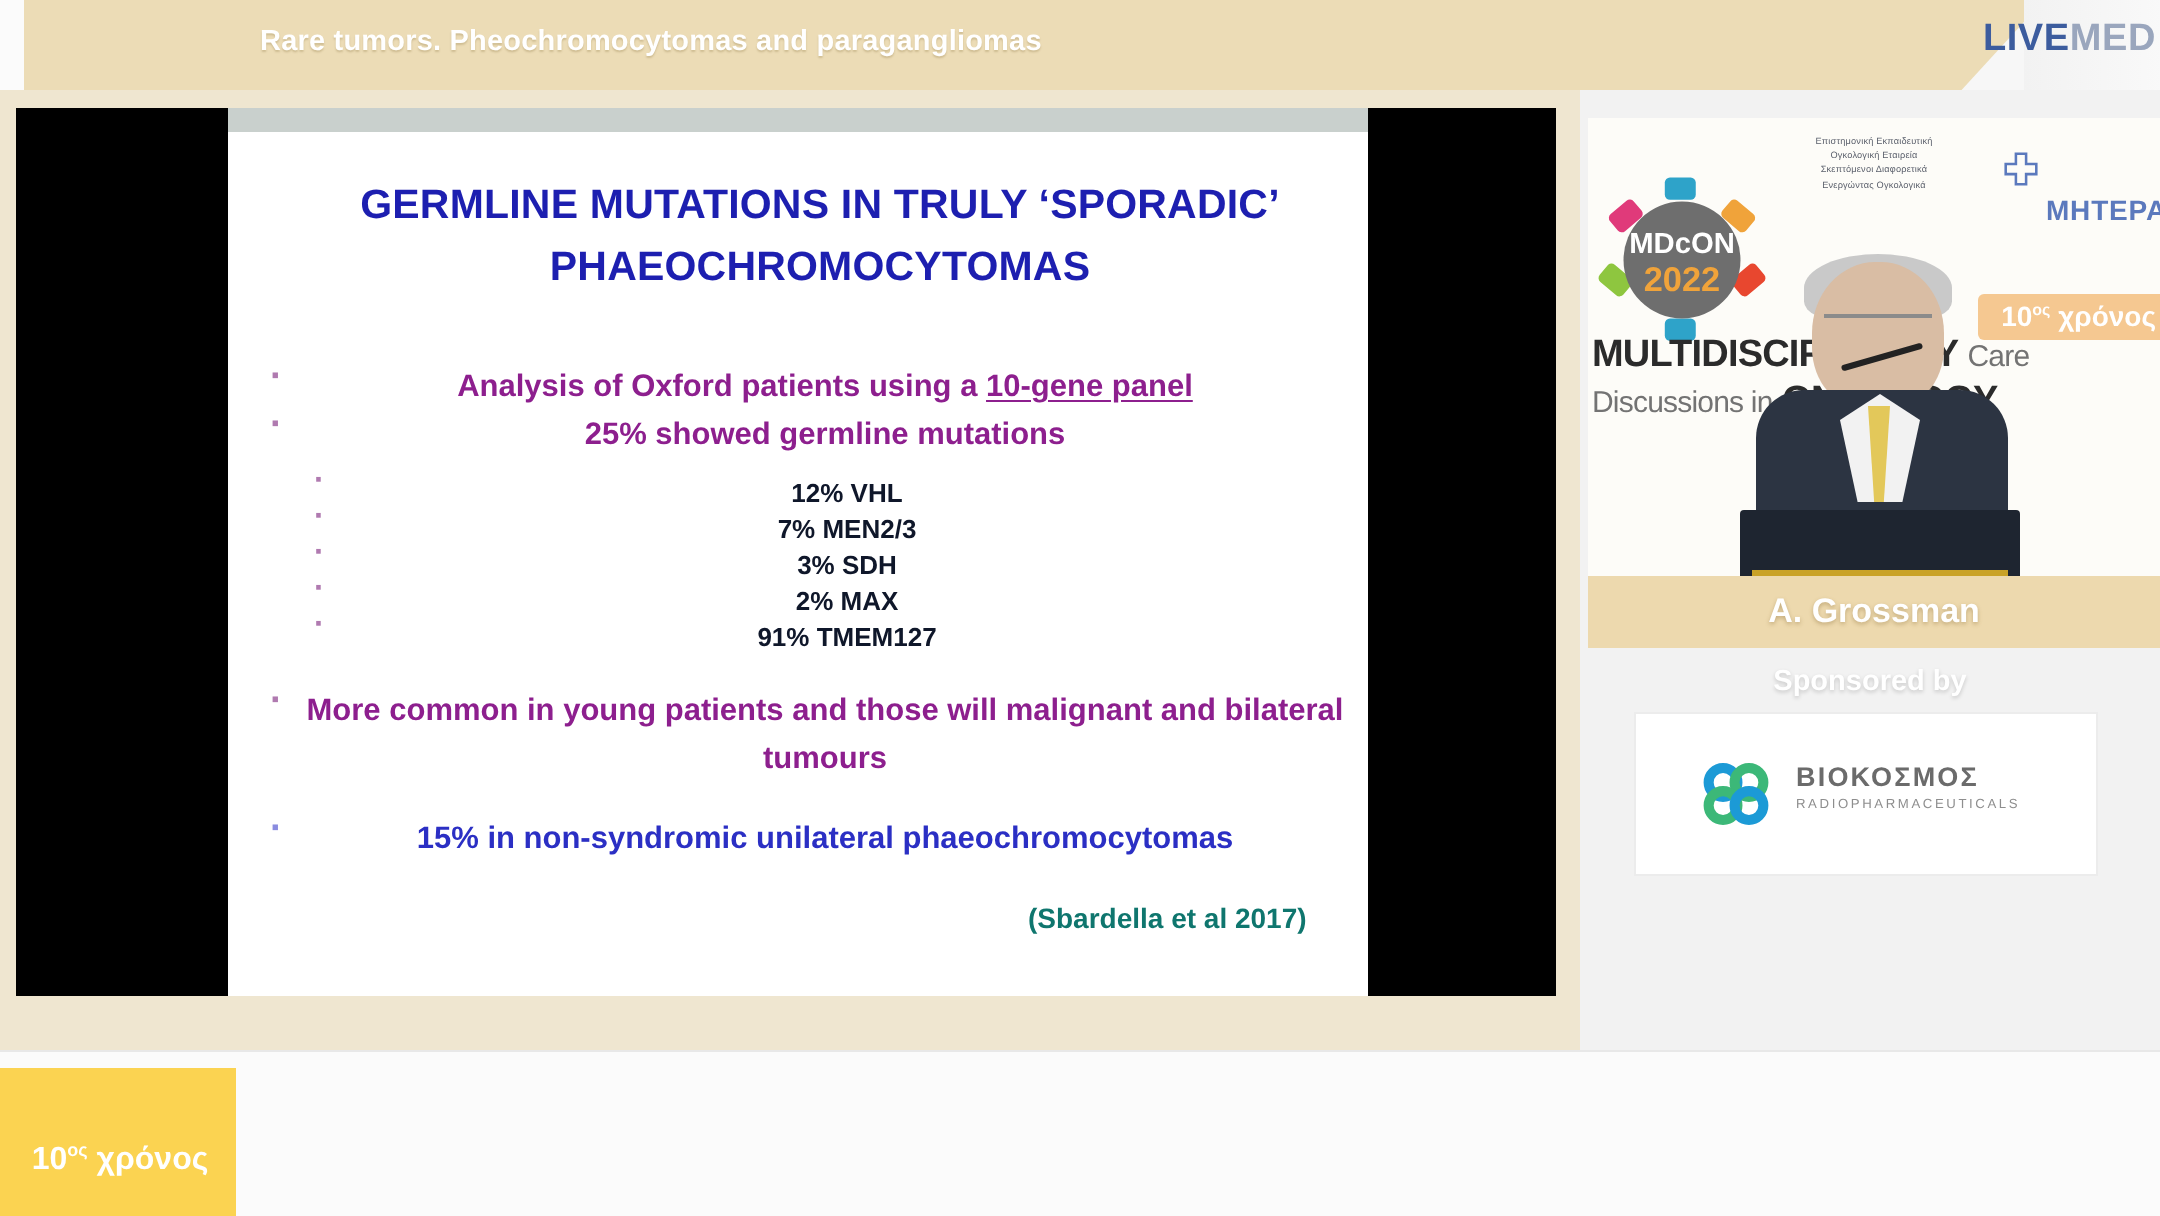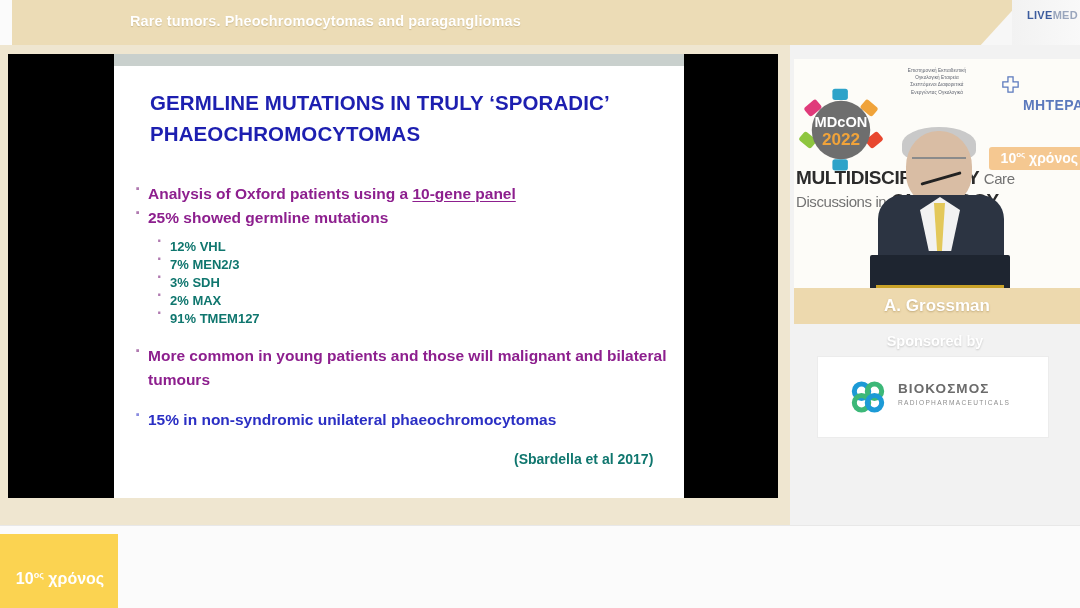--- a/index.html
+++ b/index.html
@@ -13,49 +13,49 @@
             background:#f7f7f7; overflow:hidden; }
   #topbar-bg-shape { position:absolute; left:-20px; top:0; width:1030px; height:45px;
             background:#ecdcb6; clip-path:polygon(0 0, 100% 0, 96% 100%, 0 100%); }
   #topbar-fade { position:absolute; left:1000px; top:0; width:80px; height:45px;
             background:linear-gradient(90deg,#f2f2f2,#fafafa); }
   #topbar-watermark { position:absolute; left:1040px; top:2px; width:170px; height:60px;
             background:#f0f0f0; border-radius:50%; opacity:.6;}
   #session-title { position:absolute; left:118px; top:13px; color:#ffffff;
             font-size:14.5px; font-weight:bold; letter-spacing:.1px;
             text-shadow:0 1px 1px rgba(120,95,40,.25); white-space:nowrap; }
-  #livemed { position:absolute; right:14px; top:9px; font-size:11px;
+  #livemed { position:absolute; right:14px; top:9px; font-size:19px;
             font-weight:bold; letter-spacing:.3px; white-space:nowrap;text-align:center; }
   #livemed .live { color:#3c5c9e; }
   #livemed .med  { color:#9aa6bd; font-weight:bold; }
 
   
   #slide-area { position:absolute; left:0; top:45px; width:790px; height:480px;
-                background:#efe6d0; overflow:hidden; }
+                background:#efe6d0; overflow:hidden;text-align:center; }
   #slide-frame { position:absolute; left:8px; top:9px; width:770px; height:444px;
                 background:#000; }
   #pillar-left  { position:absolute; left:8px;   top:9px; width:106px; height:444px; background:#000; }
   #pillar-right { position:absolute; left:684px; top:9px; width:94px;  height:444px; background:#000; }
   #slide-white { position:absolute; left:114px; top:9px; width:570px; height:444px;
                 background:#ffffff; }
   #slide-topstrip { position:absolute; left:0; top:0; width:570px; height:12px;
                 background:#c9d0cd; }
 
   .slide-title { position:absolute; left:36px; top:33px; width:520px;
                 color:#1d1fb0; font-size:20.5px; font-weight:bold;
                 line-height:31px; letter-spacing:.1px; }
 
   .bullets { position:absolute; left:18px; top:128px; width:545px; }
   .b1 { position:relative; padding-left:16px; color:#8d1f8e; font-size:15.5px;
         font-weight:600; line-height:24px; margin-bottom:0px; }
   .b1::before { content:"·"; position:absolute; left:3px; top:-5px;
         color:#b07ab0; font-size:19px; }
   .b1 u { text-decoration:underline; text-underline-offset:2px; }
 
-  .b2 { position:relative; padding-left:38px; color:#0f766e; font-size:13px;
+  .b2 { position:relative; padding-left:38px; color:#0f172a; font-size:13px;
         font-weight:600; line-height:18px; }
   .b2::before { content:"·"; position:absolute; left:25px; top:-6px;
         color:#b07ab0; font-size:16px; }
 
   .b-blue { color:#2b2fc4; }
   .b-blue::before { color:#8a8ce0; }
 
   .bgap { height:16px; }
   .bgap-sm { height:8px; }
 

